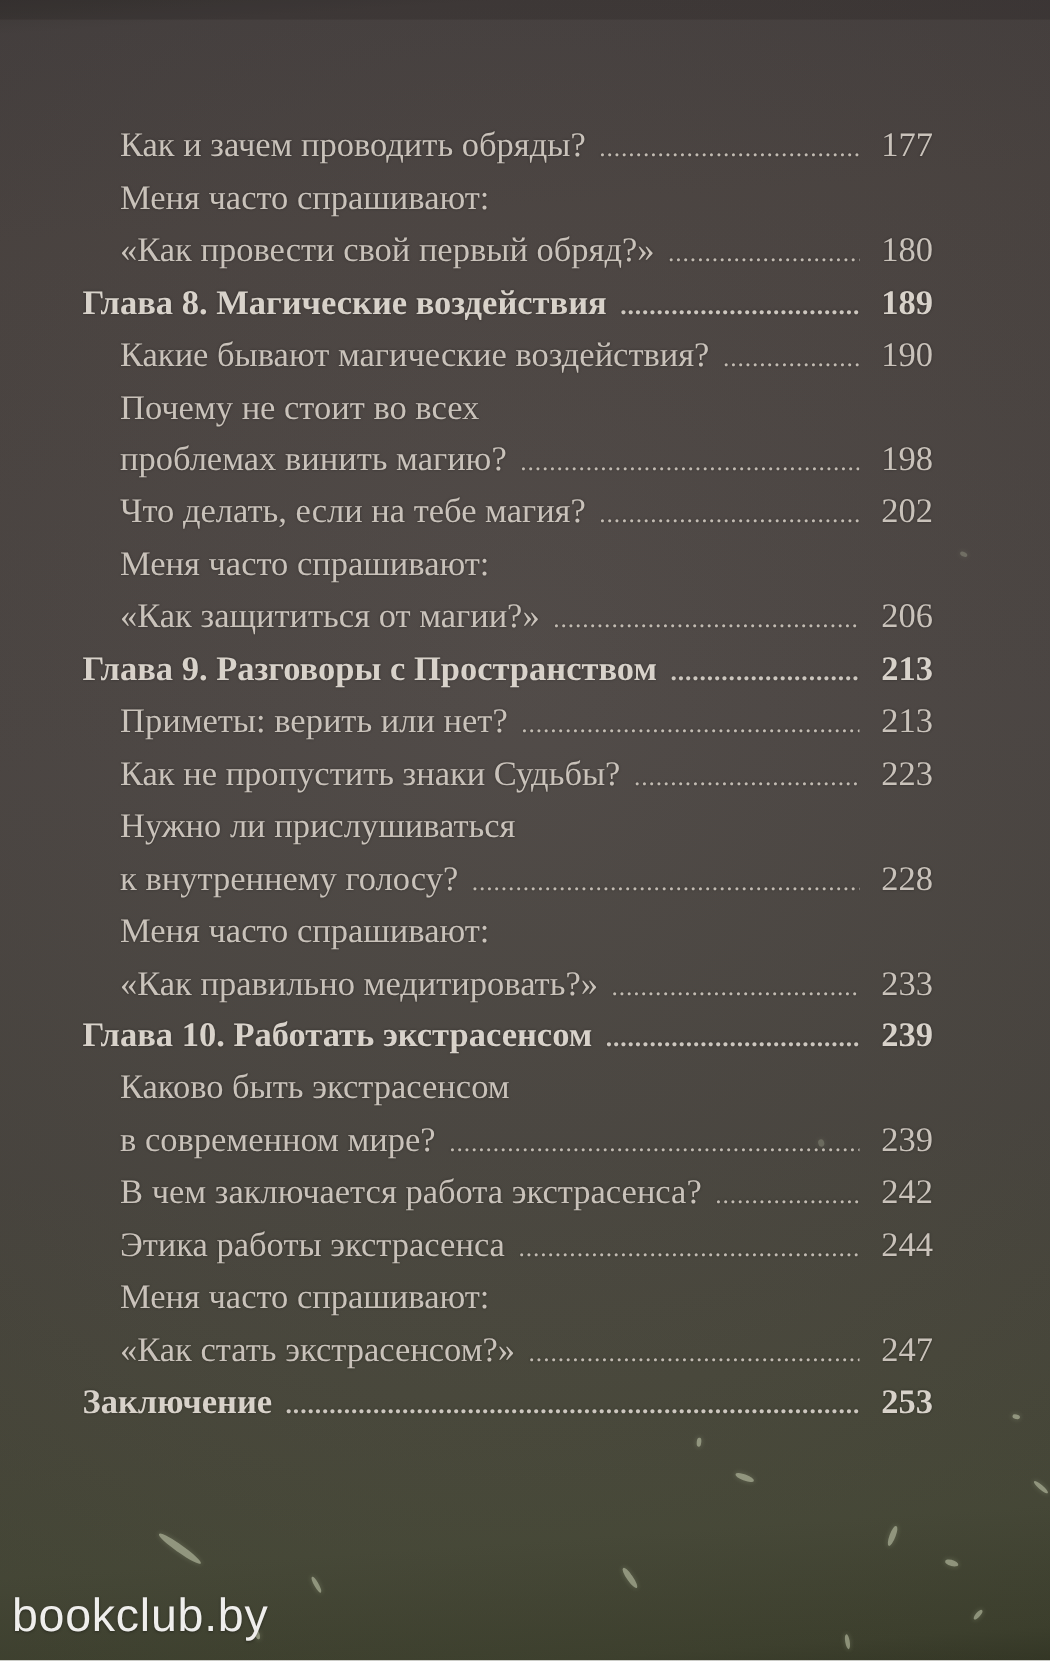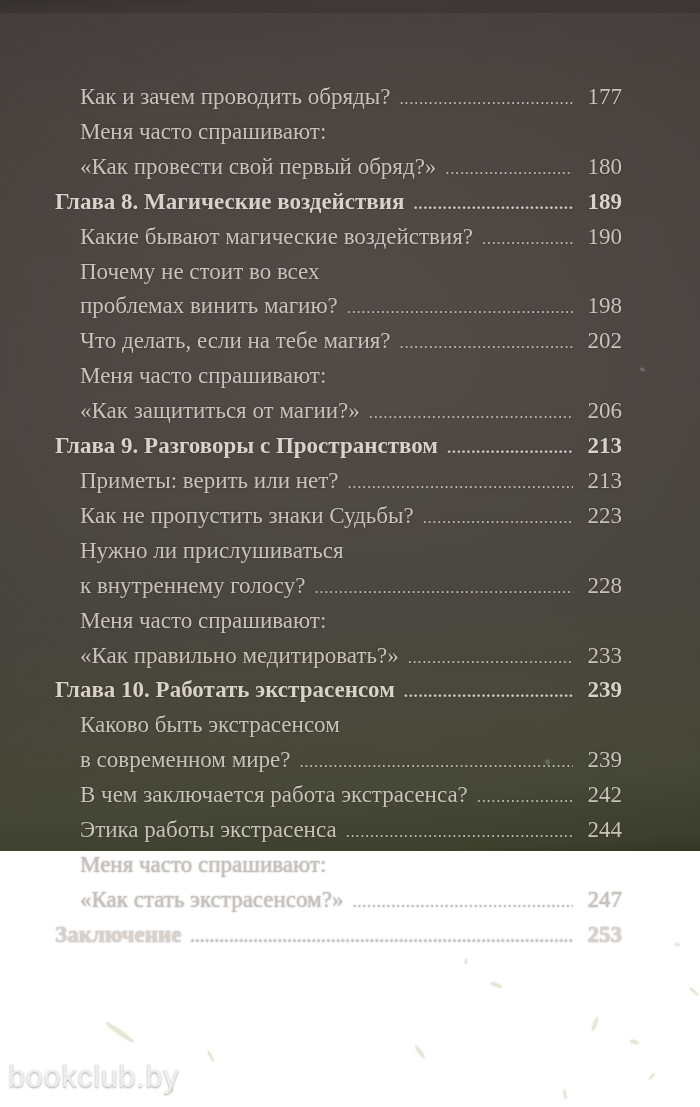--- a/index.html
+++ b/index.html
@@ -1,21 +1,21 @@
 <!DOCTYPE html>
 <html><head>
 <meta charset="utf-8">
 <style>
   html, body { margin: 0; padding: 0; }
   body {
     width: 700px; height: 1107px; overflow: hidden;
     font-family: "Liberation Serif", serif;
   }
   .page {
-    position: relative; width: 700px; height: 851px;
+    position: relative; width: 700px; height: 1107px;
     background:
       radial-gradient(ellipse 120% 90% at 50% 40%, rgba(255,255,255,0.03), rgba(0,0,0,0.12) 95%),
       linear-gradient(176deg,
         #3e3a38 0%, #474140 2%,
         #4b4441 14%, #4c4643 45%,
         #4a4640 68%, #4b4a3d 82%,
         #4a4c3a 91%, #414430 98%, #383b28 100%);
   }
   .page::before { 
     content: ""; position: absolute; left: 0; top: 0; right: 0; height: 13px;

